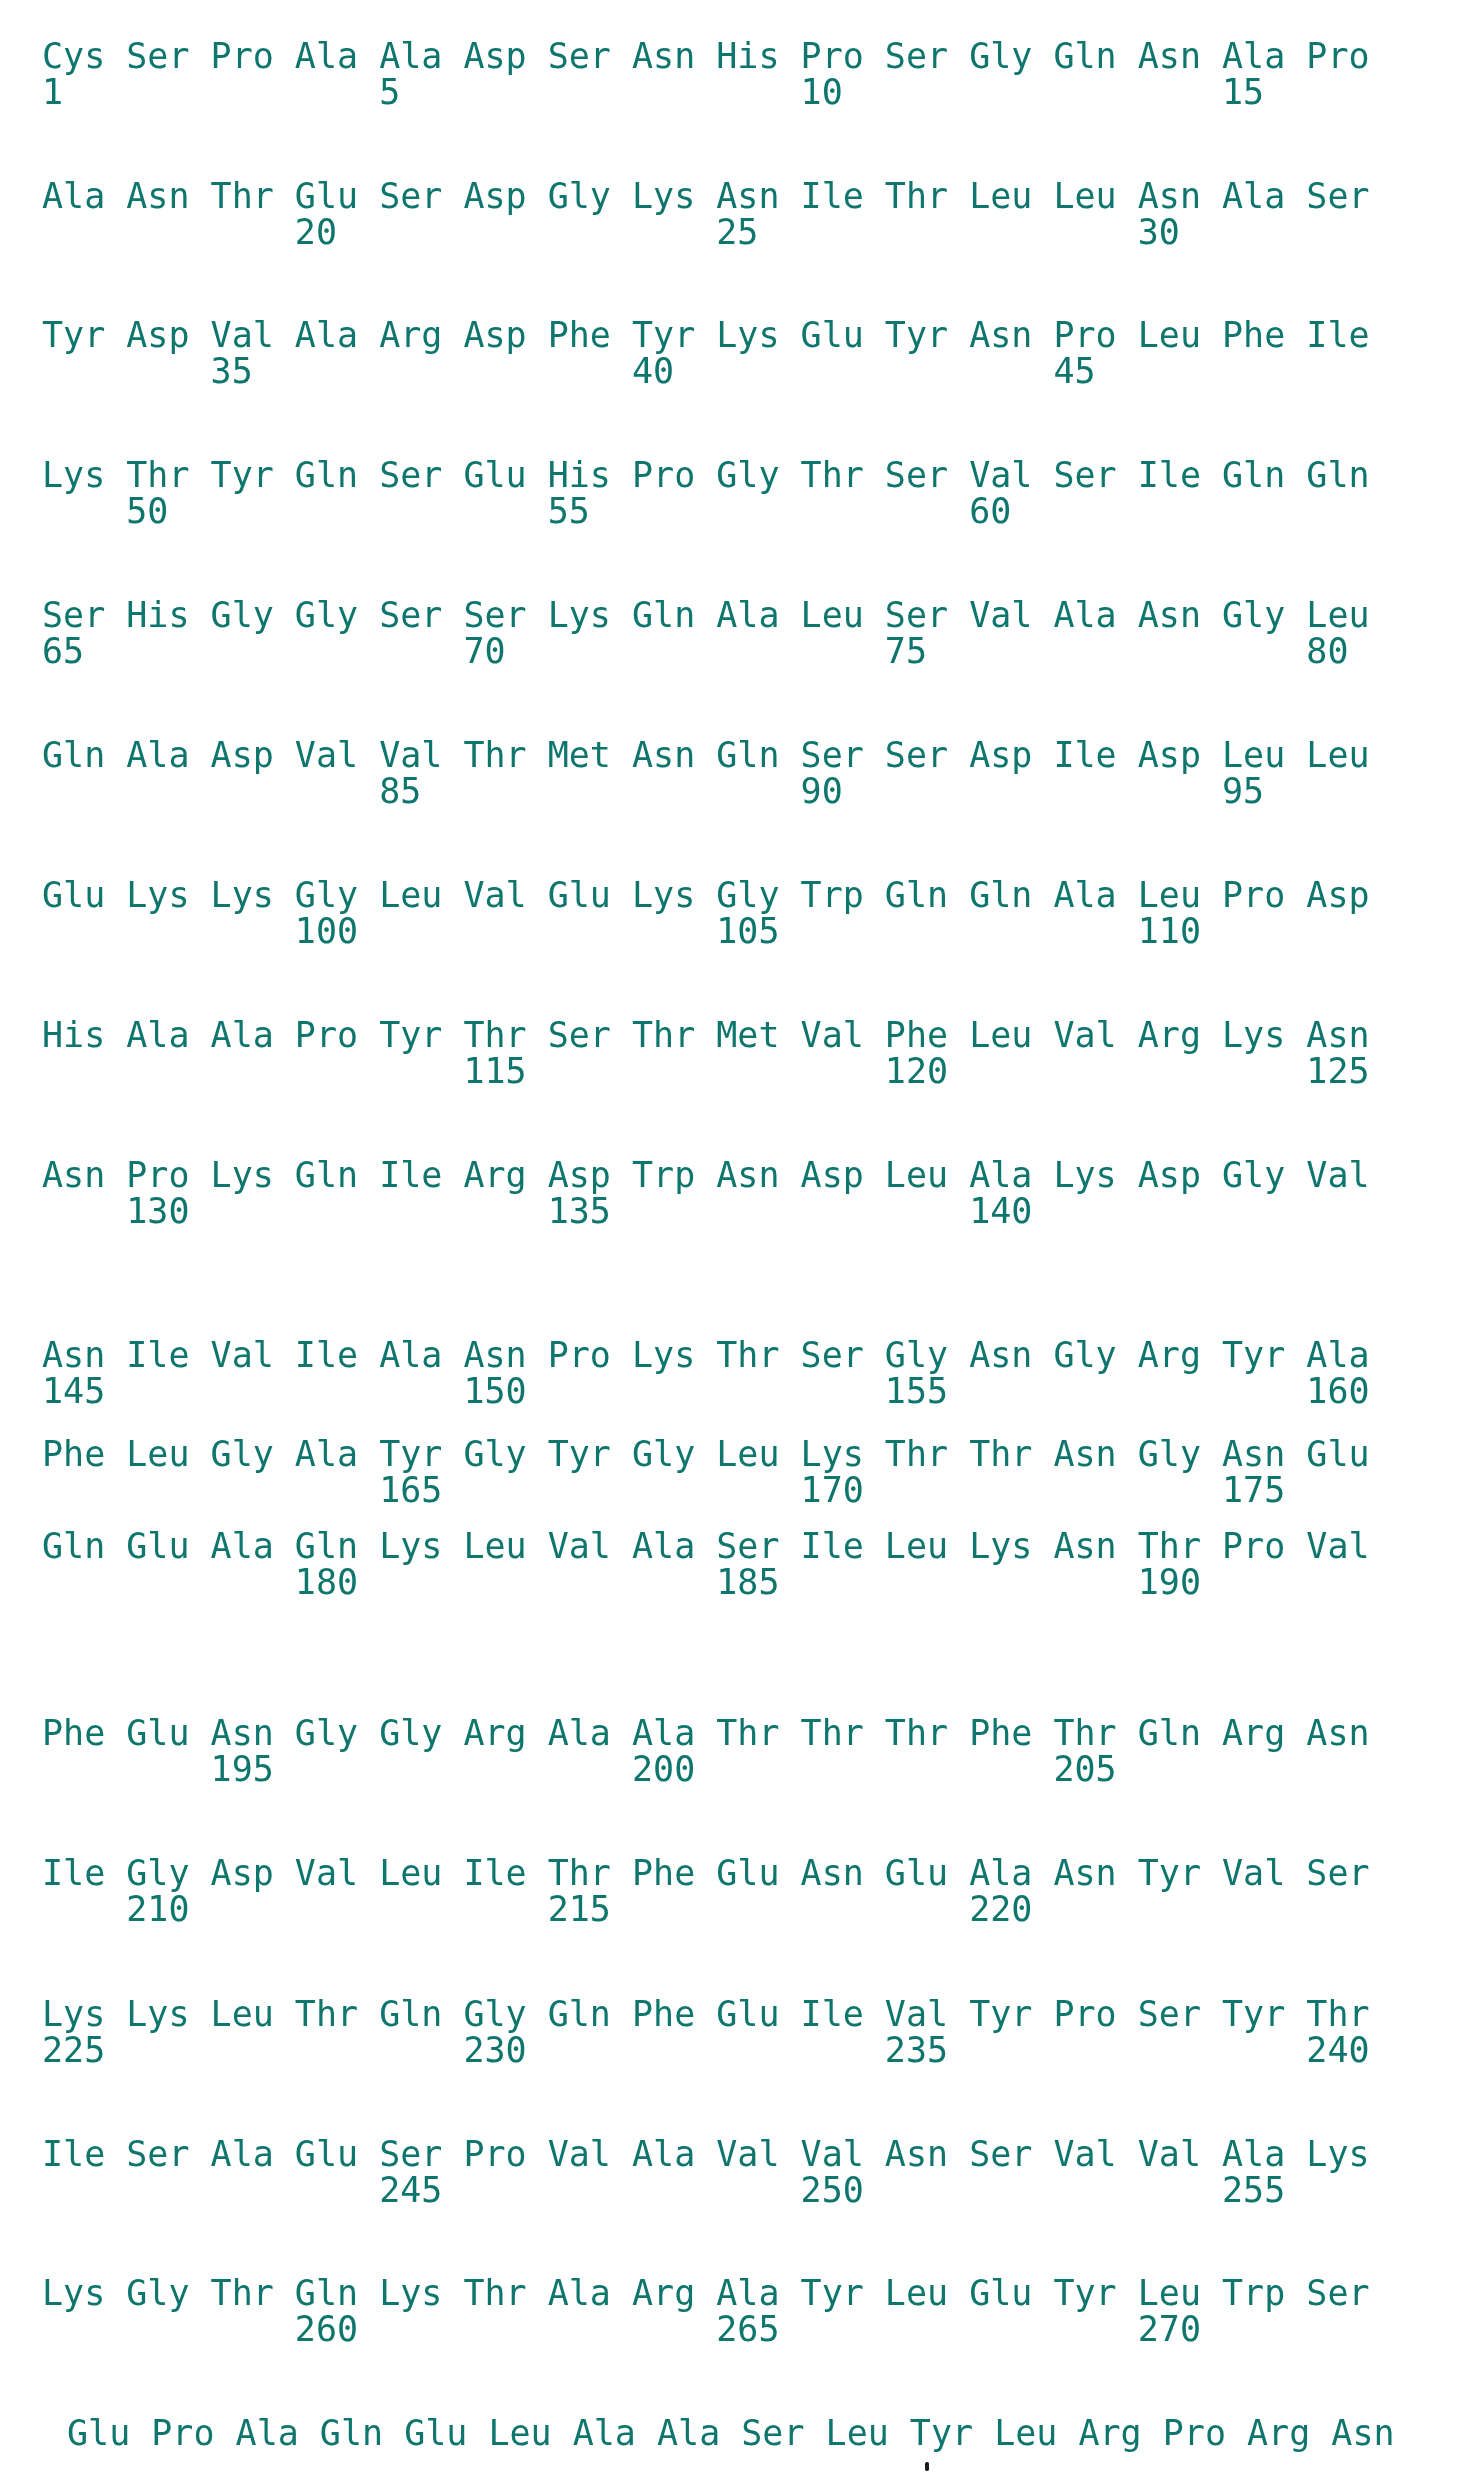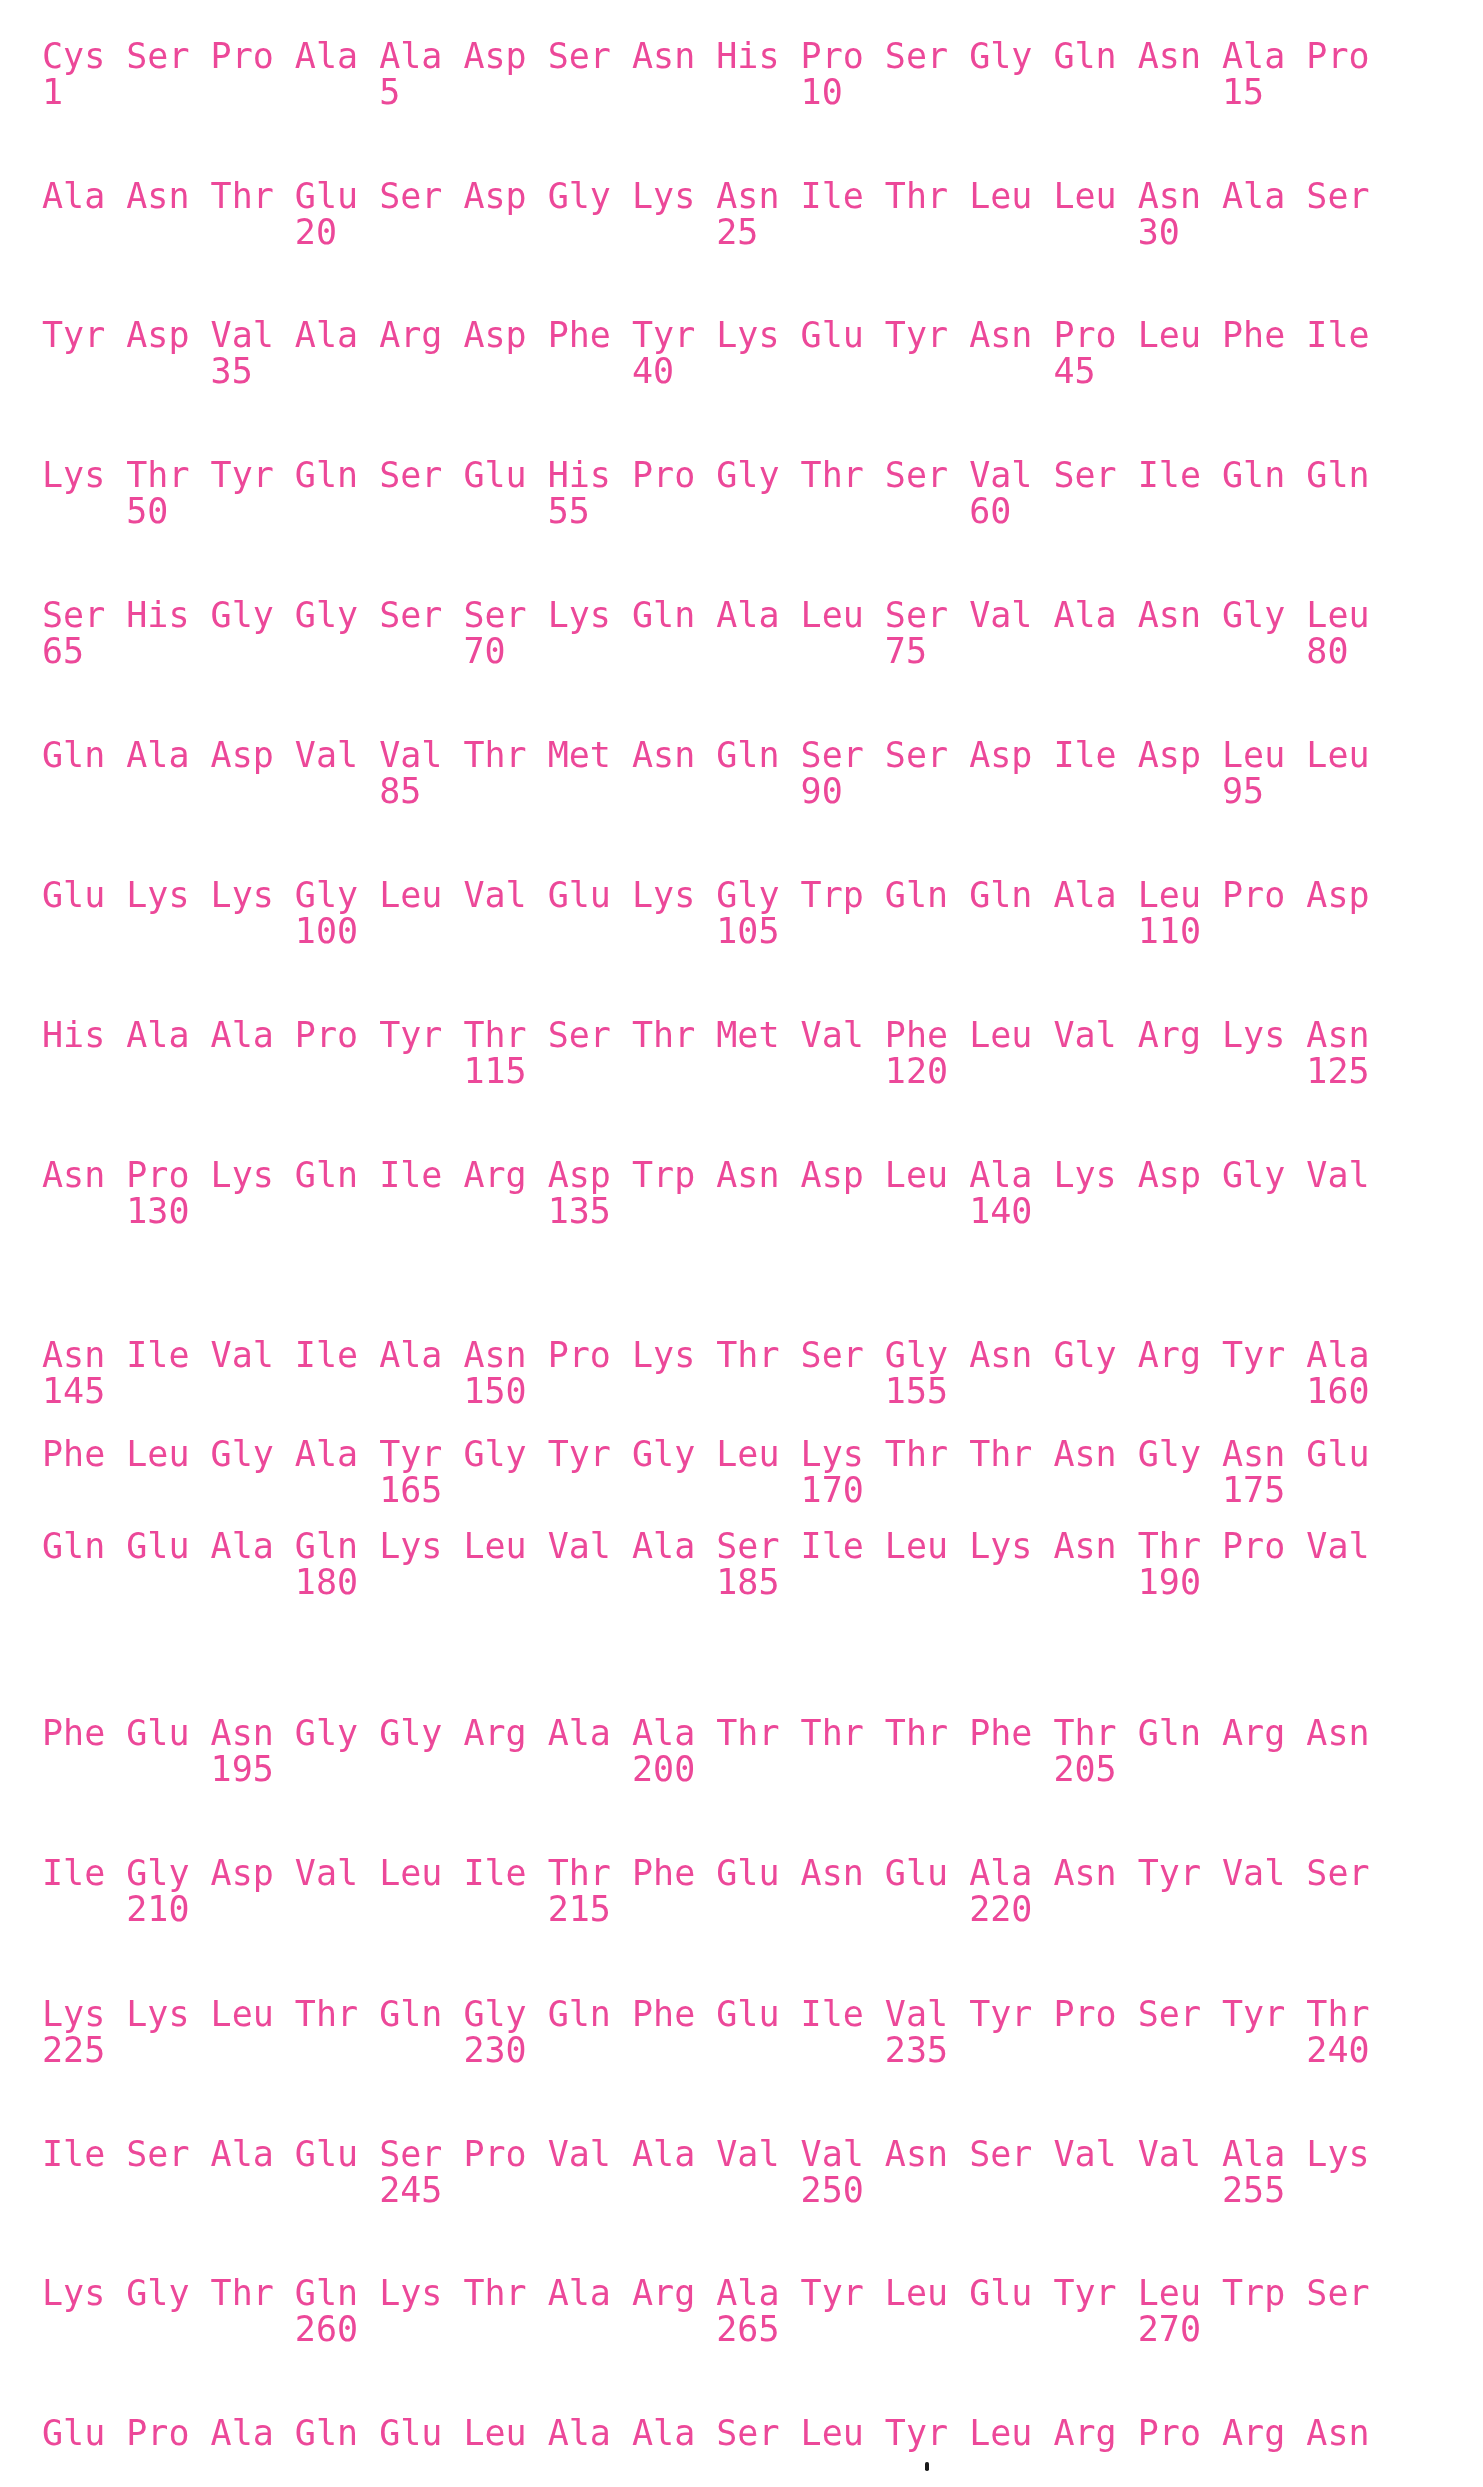--- a/index.html
+++ b/index.html
@@ -20,21 +20,21 @@
   }
   pre.seq-row {
     position: absolute;
     left: 42px;
     margin: 0;
     padding: 0;
     font-family: "DejaVu Sans Mono", "Liberation Mono", monospace;
     font-size: 35px;
     line-height: 36px;
     letter-spacing: 0;
-    color: #ec4899;
+    color: #0f766e;
     white-space: pre;
   }
   .speck {
     position: absolute;
     left: 925px;
     top: 2462px;
     width: 3.6px;
     height: 9px;
     background: #1a1a1a;
     border-radius: 1.8px;
@@ -72,17 +72,17 @@
       <pre class="seq-row" style="top: 1715px;"><span>Phe Glu Asn Gly Gly Arg Ala Ala Thr Thr Thr Phe Thr Gln Arg Asn</span>
 <span>        195                 200                 205</span></pre>
       <pre class="seq-row" style="top: 1855px;"><span>Ile Gly Asp Val Leu Ile Thr Phe Glu Asn Glu Ala Asn Tyr Val Ser</span>
 <span>    210                 215                 220</span></pre>
       <pre class="seq-row" style="top: 1996px;"><span>Lys Lys Leu Thr Gln Gly Gln Phe Glu Ile Val Tyr Pro Ser Tyr Thr</span>
 <span>225                 230                 235                 240</span></pre>
       <pre class="seq-row" style="top: 2136px;"><span>Ile Ser Ala Glu Ser Pro Val Ala Val Val Asn Ser Val Val Ala Lys</span>
 <span>                245                 250                 255</span></pre>
       <pre class="seq-row" style="top: 2275px;"><span>Lys Gly Thr Gln Lys Thr Ala Arg Ala Tyr Leu Glu Tyr Leu Trp Ser</span>
 <span>            260                 265                 270</span></pre>
-      <pre class="seq-row" style="top: 2415px;"><span>Glu Pro Ala Gln Glu Leu Ala Ala Ser Leu Tyr Leu Arg Pro Arg Asn</span></pre>
+      <pre class="seq-row" style="top: 2415px; margin-left: 25px;"><span>Glu Pro Ala Gln Glu Leu Ala Ala Ser Leu Tyr Leu Arg Pro Arg Asn</span></pre>
     </section>
   <div class="speck"></div>
 </main>
 
 
 </body></html>

